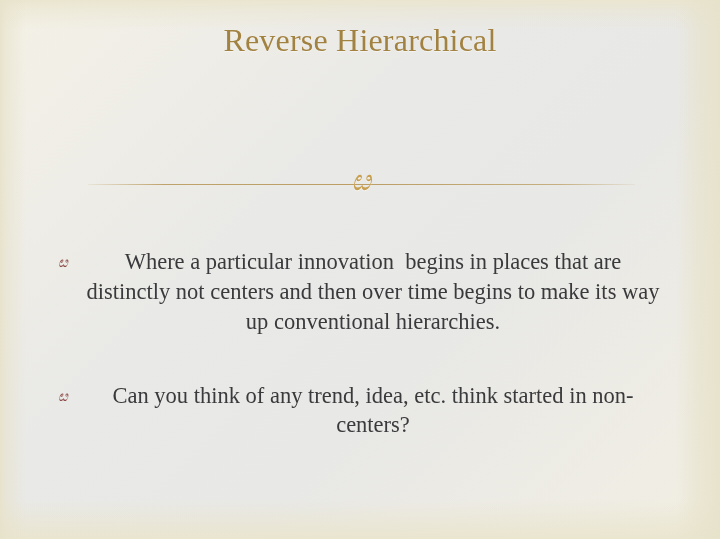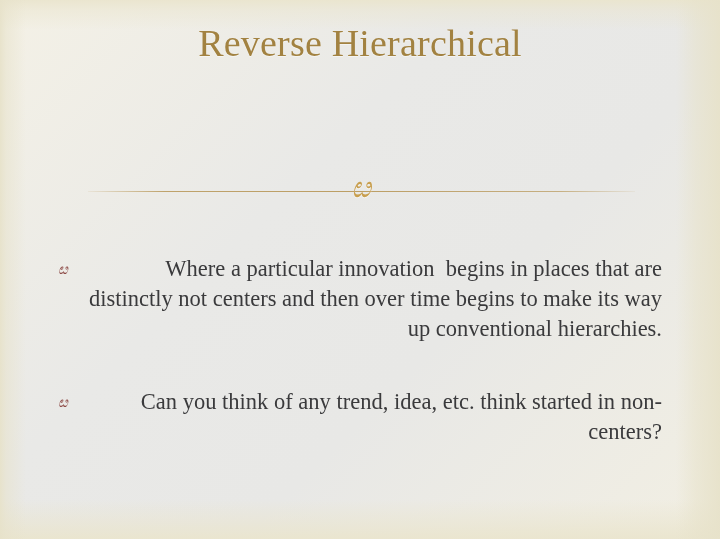--- a/index.html
+++ b/index.html
@@ -50,21 +50,21 @@
   
   .title-block {
     position: absolute;
     left: 60px;
     top: 22px;
     width: 600px;
     text-align: center;
   }
 
   .title-line {
-    font-size: 38px;
+    font-size: 32px;
     line-height: 1.15;
     letter-spacing: 0.2px;
     color: #a28241;
     text-shadow: 0 1px 0 rgba(255,255,255,0.45);
     white-space: nowrap;
   }
 
   
   .divider {
     position: absolute;
@@ -130,21 +130,21 @@
     line-height: 30px;
     color: #8d4a46;
     font-style: italic;
     letter-spacing: -1px;
     text-align: left;
     user-select: none;
   }
 
   .bullet-text {
     flex: 1 1 auto;
-    text-align: right;
+    text-align: center;
     white-space: pre-wrap;
   }
 </style>
 </head>
 <body>
 
 <div id="slide">
 
   <div class="title-block">
     <div class="title-line">Reverse Hierarchical</div>

